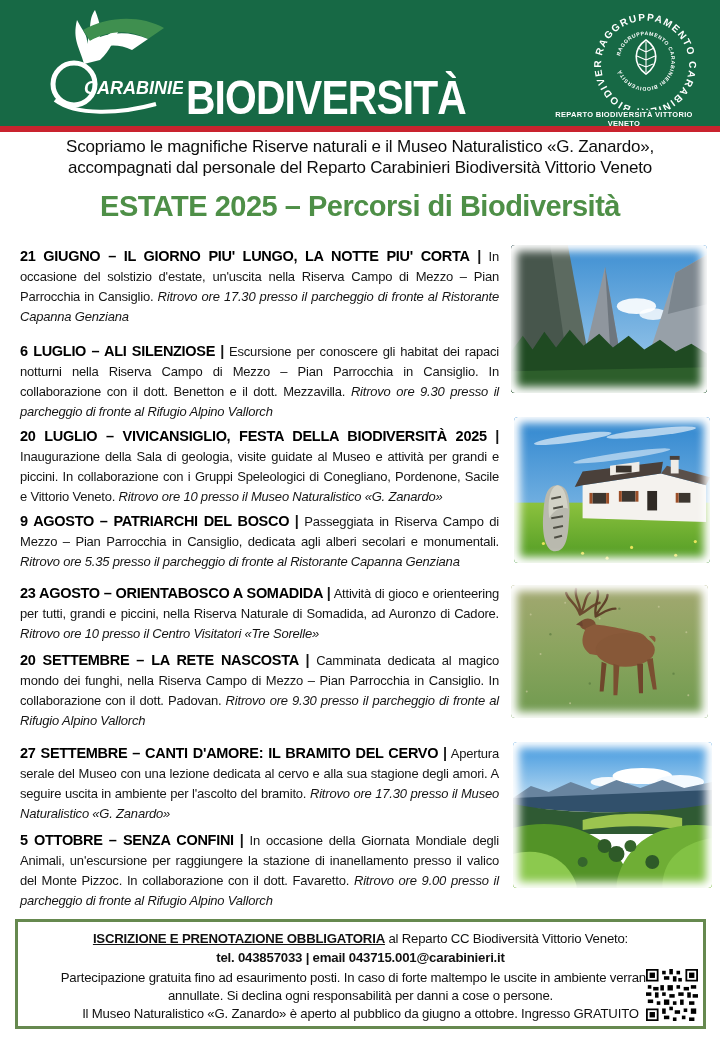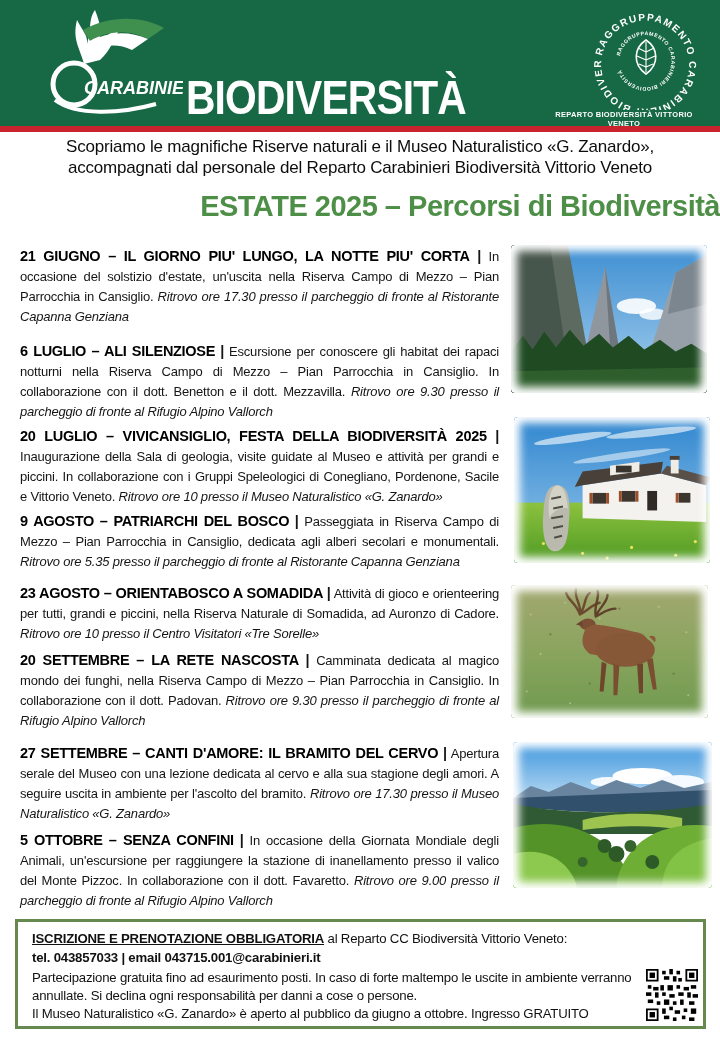--- a/index.html
+++ b/index.html
@@ -17,21 +17,21 @@
   .biodiv-title{position:absolute;left:186px;top:74px;font-size:48px;font-weight:900;color:#fff;
         letter-spacing:-1px;transform:scaleX(.85);transform-origin:left;white-space:nowrap;line-height:1;}
   .logo-left{position:absolute;left:28px;top:8px;}
   .badge{position:absolute;left:572px;top:2px;}
   .badge-caption{position:absolute;left:544px;top:110px;width:160px;text-align:center;
         color:#fff;font-size:7.5px;font-weight:700;letter-spacing:.3px;}
 
   
   .intro{position:absolute;left:20px;top:136px;width:680px;text-align:center;
         font-size:17px;line-height:21px;letter-spacing:-.2px;color:#0d0d0d;}
-  .season{position:absolute;left:0;top:190px;width:720px;text-align:right;
+  .season{position:absolute;left:0;top:190px;width:720px;text-align:center;
         font-size:29px;font-weight:700;letter-spacing:-.5px;color:var(--title_green,#4e8f47);}
 
   
   .event{position:absolute;left:20px;width:479px;font-size:13px;line-height:20px;
         letter-spacing:-.2px;text-align:justify;color:#151515;}
   .event b.ttl{font-size:14.5px;letter-spacing:-.3px;color:#000000;}
   .event b.sep{font-size:14.5px;}
   .event i{letter-spacing:-.2px;}
   .e1{top:246px}.e2{top:341px}.e3{top:426px}.e4{top:511px}
   .e5{top:583px}.e6{top:650px}.e7{top:743px}.e8{top:830px}
@@ -41,21 +41,21 @@
   .photo svg{display:block;width:100%;height:100%;}
   .photo::after{content:"";position:absolute;inset:0;border-radius:4px;
         box-shadow:inset 0 0 9px 6px #fff;pointer-events:none;}
   .p1{left:511px;top:245px;width:196px;height:148px;}
   .p2{left:514px;top:417px;width:196px;height:146px;}
   .p3{left:511px;top:585px;width:197px;height:133px;}
   .p4{left:513px;top:742px;width:199px;height:146px;}
 
   
   .footerbox{position:absolute;left:15px;top:919px;width:691px;height:110px;
-        border:3px solid var(--border_green,#66894f);background:#fff;
+        border:3px solid var(--border_green,#66894f);background:#fff;text-align:center;
         font-size:13.2px;line-height:18px;padding:8px 14px;letter-spacing:-.2px;}
   .footerbox .l1 b{text-decoration:underline;}
   .footerbox .l2{font-weight:700;margin-top:1px;}
   .footerbox .l2 a{color:inherit;text-decoration:none;}
   .footerbox .l3{margin-top:2px;}
   .footerbox .l4{margin-top:0;}
   .qr{position:absolute;right:5px;bottom:5px;width:52px;height:52px;background:#fff;}
 </style>
 </head>
 <body>

